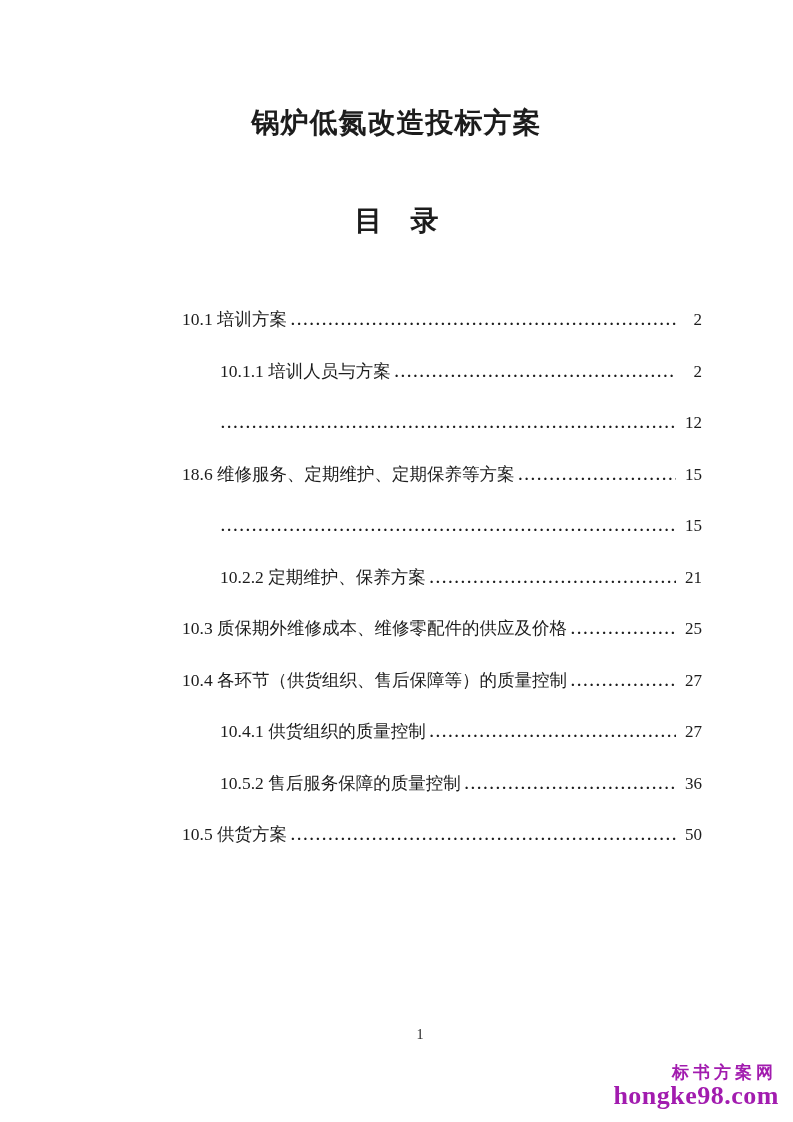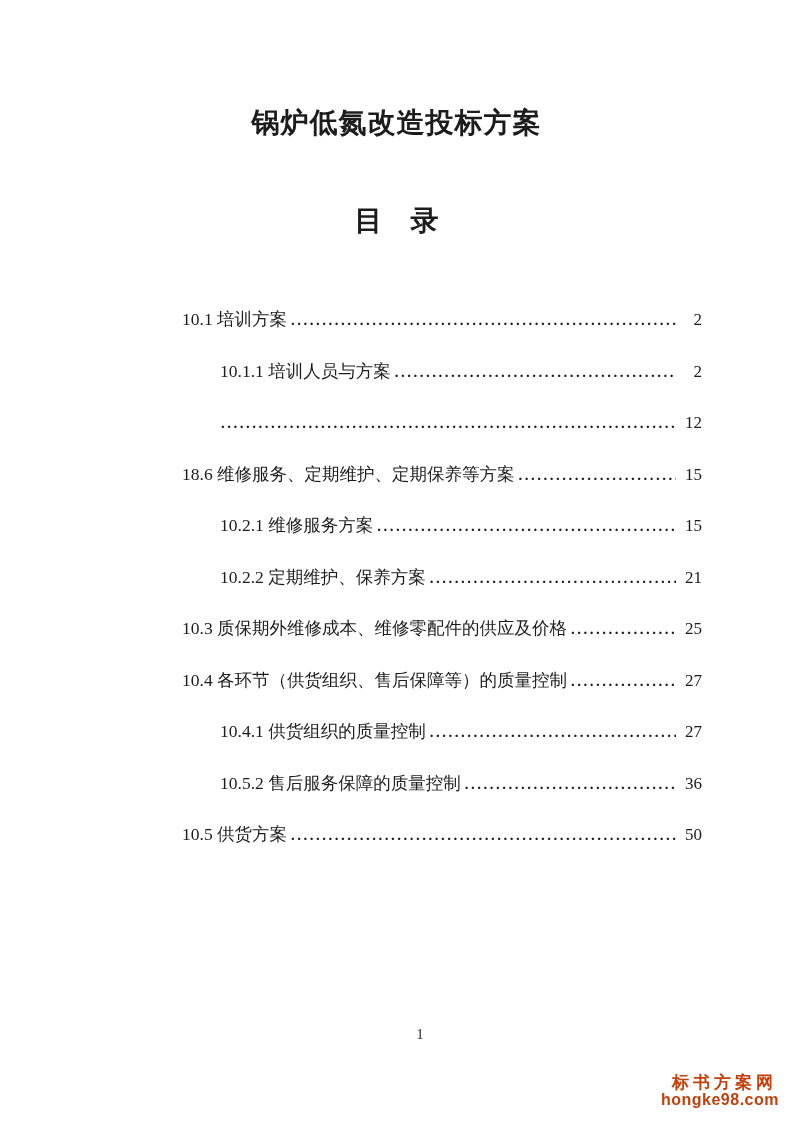--- a/index.html
+++ b/index.html
@@ -75,21 +75,21 @@
     font-family: "Liberation Sans", "DejaVu Sans", sans-serif;
     line-height: 1.05;
   }
   .wm-name {
     font-size: 17px;
     font-weight: bold;
     letter-spacing: 4px;
     margin-right: 2px;
   }
   .wm-url {
-    font-size: 16px;
+    font-size: 26px;
     font-weight: bold;
     letter-spacing: 0.5px;
   }
 </style>
 </head>
 <body>
 
 <div class="page">
 
   <h1 class="doc-title">锅炉低氮改造投标方案</h1>
@@ -110,21 +110,20 @@
       <div class="toc-row level2">
         <span class="toc-leader">............................................................................................................................................</span>
         <span class="toc-page">12</span>
       </div>
       <div class="toc-row level1">
         <span class="toc-label">18.6 维修服务、定期维护、定期保养等方案</span>
         <span class="toc-leader">............................................................................................................................................</span>
         <span class="toc-page">15</span>
       </div>
       <div class="toc-row level2">
-        <span class="toc-label">10.2.1 维修服务方案</span>
         <span class="toc-leader">............................................................................................................................................</span>
         <span class="toc-page">15</span>
       </div>
       <div class="toc-row level2">
         <span class="toc-label">10.2.2 定期维护、保养方案</span>
         <span class="toc-leader">............................................................................................................................................</span>
         <span class="toc-page">21</span>
       </div>
       <div class="toc-row level1">
         <span class="toc-label">10.3 质保期外维修成本、维修零配件的供应及价格</span>
@@ -148,18 +147,18 @@
       </div>
       <div class="toc-row level1">
         <span class="toc-label">10.5 供货方案</span>
         <span class="toc-leader">............................................................................................................................................</span>
         <span class="toc-page">50</span>
       </div>
     </div>
 
   <div class="page-number">1</div>
 
-  <div class="watermark" style="color: #c2410c;">
+  <div class="watermark" style="color: #a21caf; font-family: Liberation Serif, serif;">
     <div class="wm-name">标书方案网</div>
     <div class="wm-url">hongke98.com</div>
   </div>
 
 </div>
 
 </body></html>

